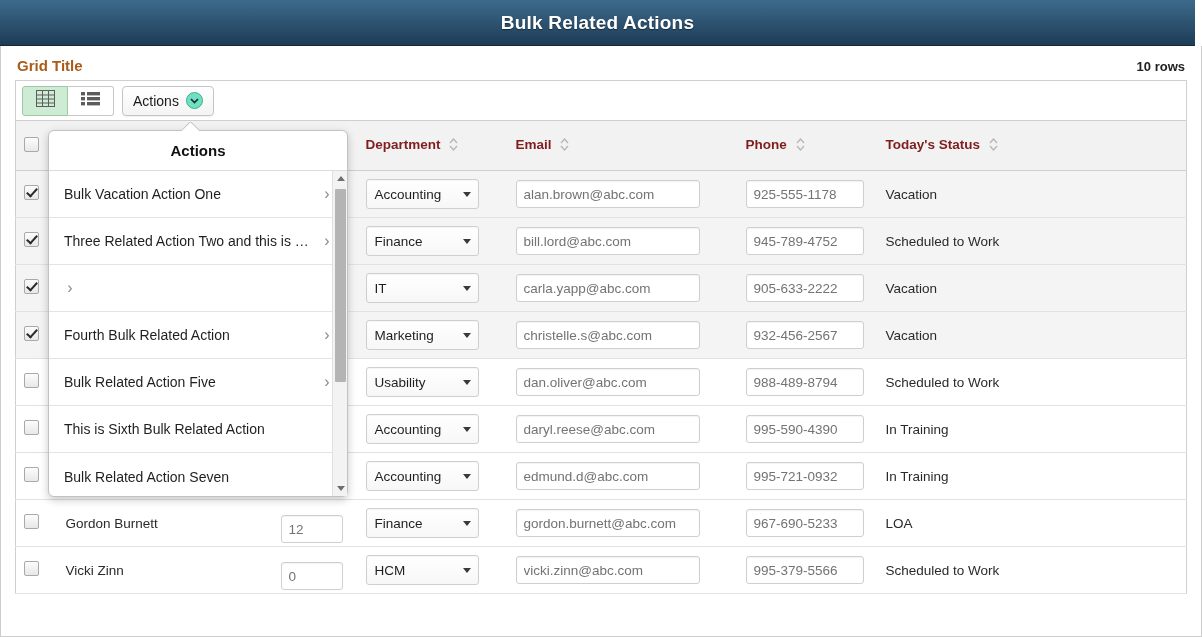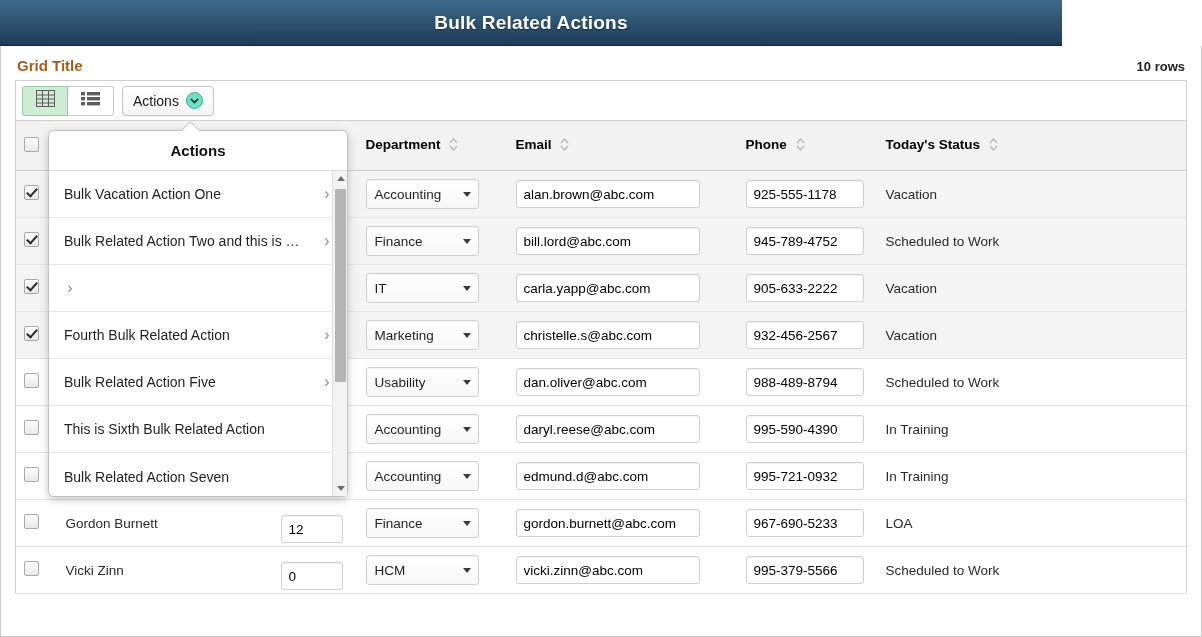--- a/index.html
+++ b/index.html
@@ -13,21 +13,21 @@
   }
   .page {
     position: relative;
     width: 1202px; height: 637px;
     background: #ffffff;
   }
 
   
   .titlebar {
     position: absolute; top: 0; left: 0;
-    width: 1062px; height: 46px;
+    width: 1195px; height: 46px;
     background: linear-gradient(to bottom, #3d6a8c 0%, #2f5573 45%, #1d3c57 100%);
     border-bottom: 1px solid #12293d;
     display: flex; align-items: center; justify-content: center;
   }
   .titlebar-text {
     color: #ffffff;
     font-size: 19px;
     font-weight: bold;
     letter-spacing: .2px;
     text-shadow: 0 1px 1px rgba(0,0,0,.45);
@@ -111,21 +111,21 @@
     border: 1px solid #cfcfcf;
     table-layout: fixed;
   }
   table.grid thead th {
     background: #f2f2f2;
     border-bottom: 1px solid #cfcfcf;
     height: 50px;
     text-align: left;
     font-size: 13.5px;
     font-weight: bold;
-    color: #000000;
+    color: #7f1d1d;
     padding: 0 8px;
     white-space: nowrap;
     margin-top: 44px;
   }
   table.grid tbody td {
     height: 47px;
     border-bottom: 1px solid #e2e2e2;
     padding: 0 8px;
     font-size: 13.5px;
     color: #2a2a2a;
@@ -162,21 +162,21 @@
     border-width: 0 2px 2px 0;
     transform: rotate(42deg);
   }
 
   .txtinput {
     border: 1px solid #cfcfcf;
     border-radius: 3px;
     background: #ffffff;
     height: 28px;
     font-size: 13.5px;
-    color: #000000;
+    color: #737373;
     font-family: "Liberation Sans", sans-serif;
     padding: 0 7px;
     box-shadow: inset 0 1px 1px rgba(0,0,0,.05);
   }
   .inp-num   { width: 62px; margin-top: 12px; }
   .inp-email { width: 184px; }
   .inp-phone { width: 118px; }
 
   .selectbox {
     position: relative;
@@ -529,21 +529,21 @@
     <div class="flyout">
       <div class="flyout-arrow"></div>
       <div class="flyout-title">Actions</div>
       <div class="flyout-list">
         <div id="flyout-items">
             <div class="flyout-item">
               <span class="lbl">Bulk Vacation Action One</span>
               <span class="arrow">›</span>
             </div>
             <div class="flyout-item">
-              <span class="lbl">Bulk Related Action Two and this is …</span>
+              <span class="lbl">Three Related Action Two and this is …</span>
               <span class="arrow">›</span>
             </div>
             <div class="flyout-item">
               <span class="arrow">›</span>
             </div>
             <div class="flyout-item">
               <span class="lbl">Fourth Bulk Related Action</span>
               <span class="arrow">›</span>
             </div>
             <div class="flyout-item">

